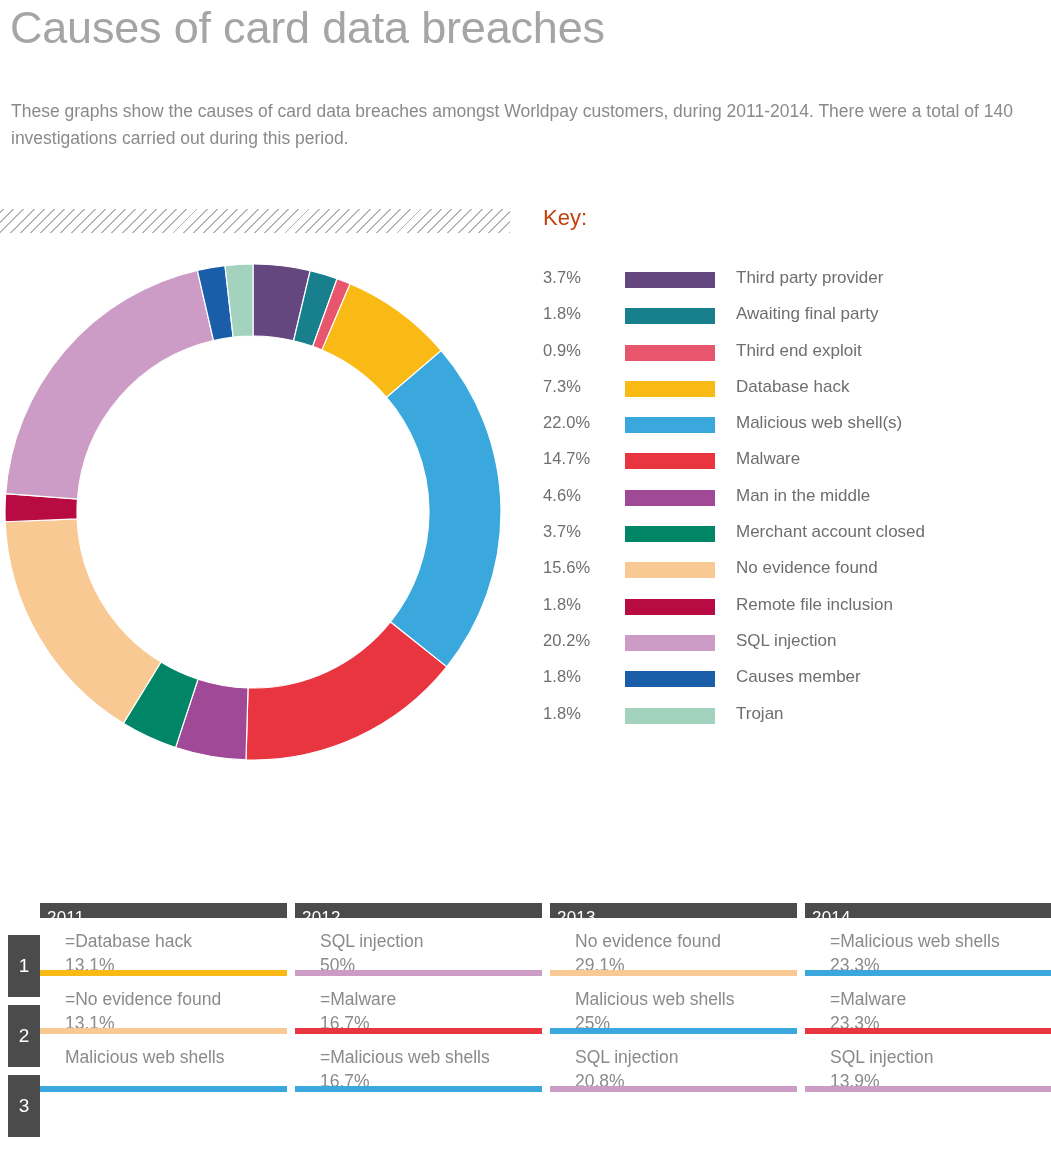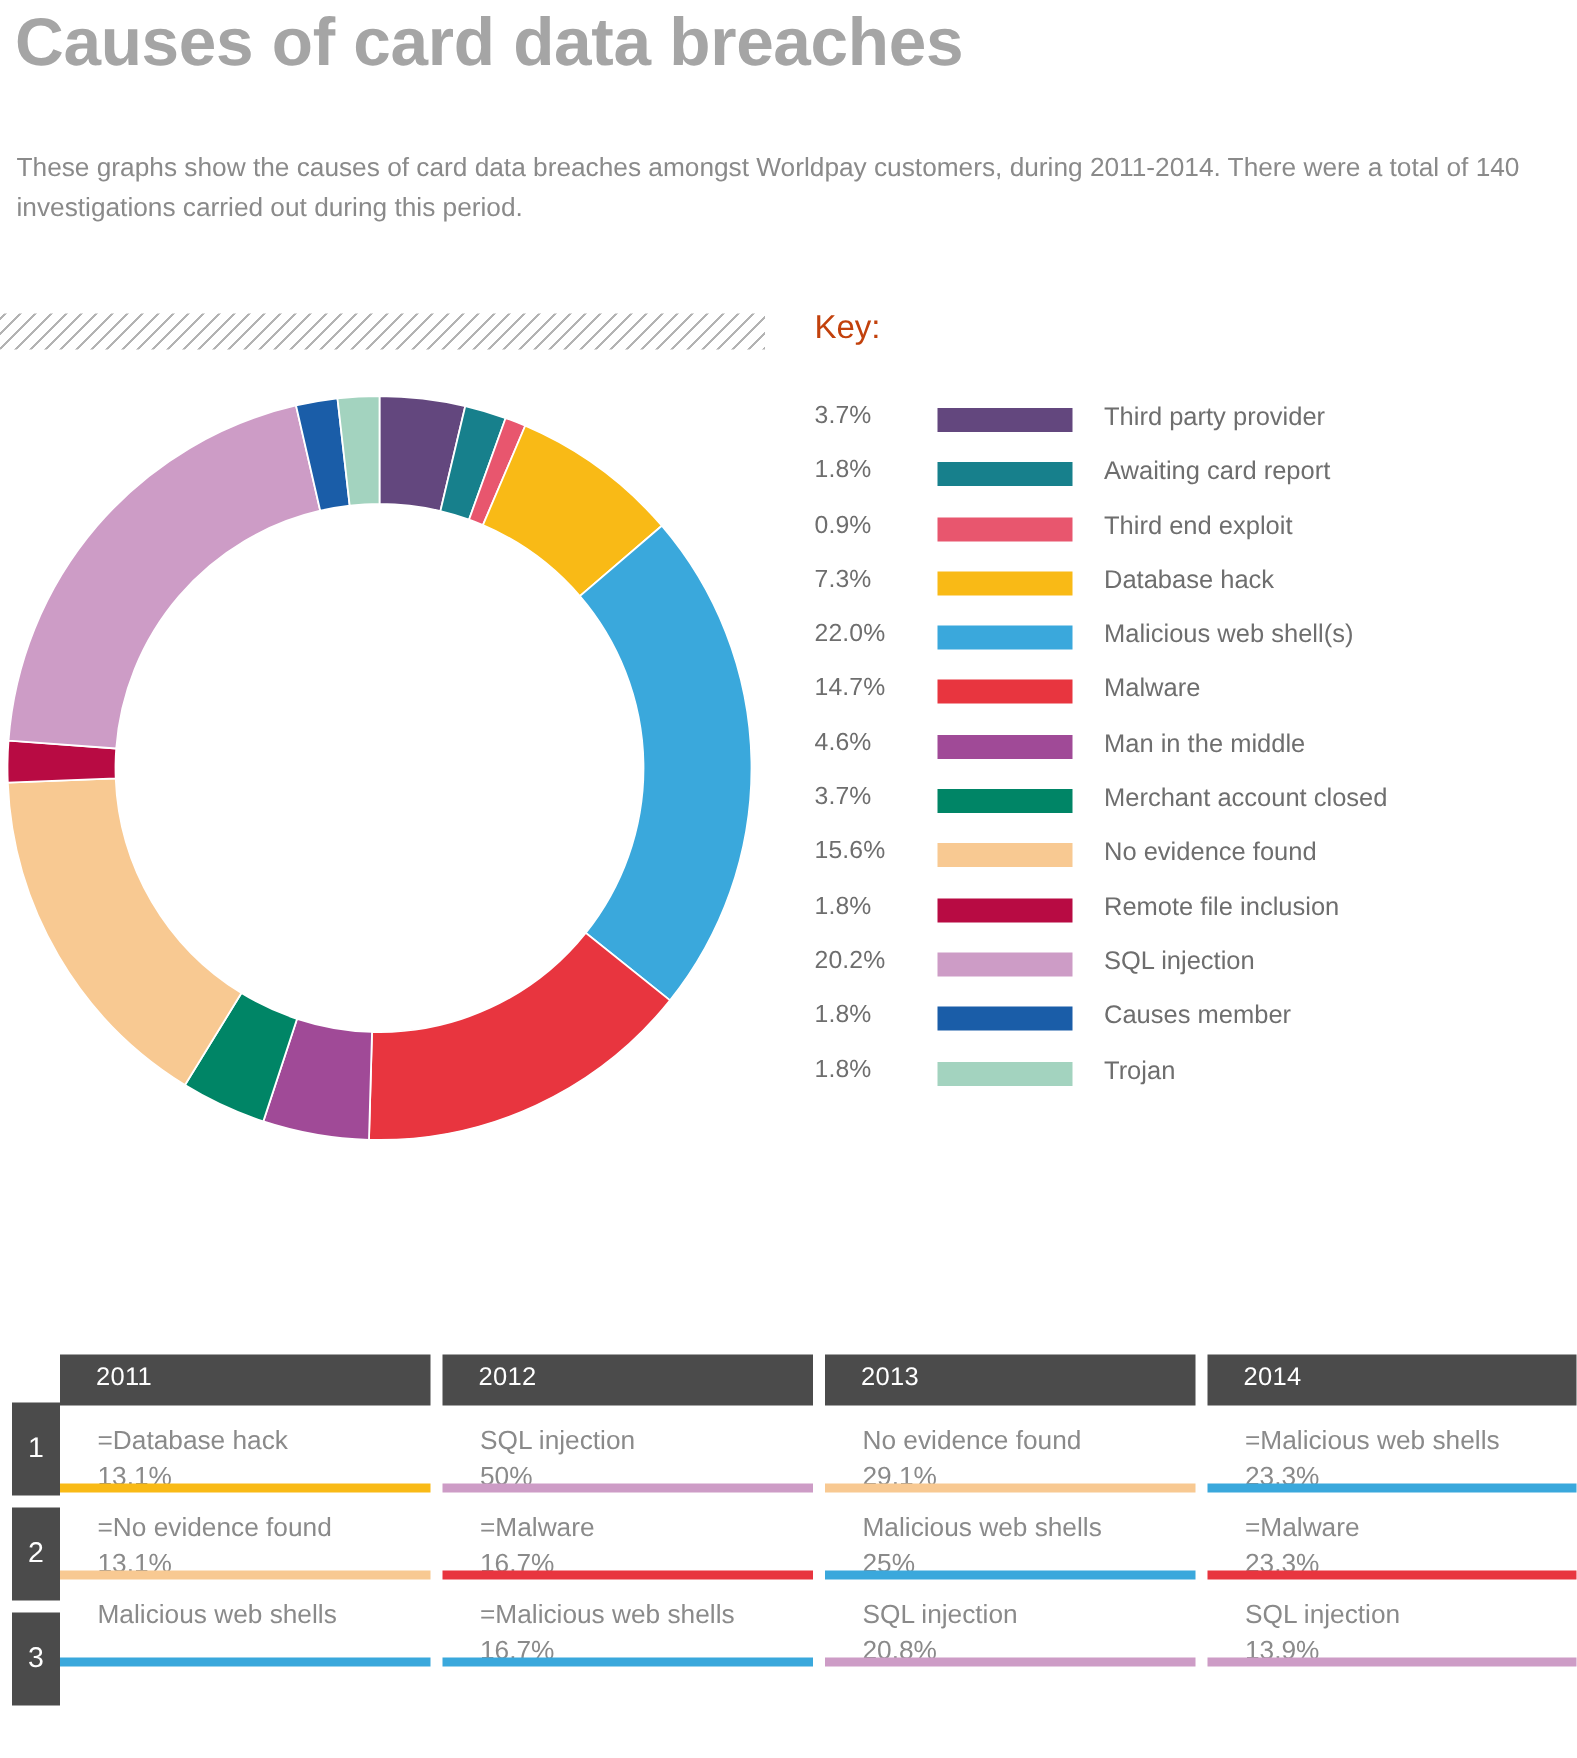--- a/index.html
+++ b/index.html
@@ -17,21 +17,21 @@
     color: #8c8c8c;
     -webkit-font-smoothing: antialiased;
   }
 
   
   #page-title {
     position: absolute;
     left: 10px;
     top: 2px;
     font-size: 45px;
-    font-weight: 700;
+    font-weight: 400;
     letter-spacing: -0.2px;
     color: #a5a5a5;
     white-space: nowrap;
   }
   #intro {
     position: absolute;
     left: 11px;
     top: 98px;
     width: 1030px;
     font-size: 17.5px;
@@ -127,26 +127,26 @@
     display: flex;
     align-items: center;
     justify-content: center;
   }
   .year-col {
     position: absolute;
     top: 0px;
     width: 247px;
   }
   .year-head {
-    height: 34px;
+    height: 15px;
     background: #4b4b4b;
     color: #ffffff;
     font-size: 17px;
     line-height: 29px;
-    padding-left: 24px;
+    padding-left: 7px;
     box-sizing: border-box;
     letter-spacing: 0.2px;
   }
   .cell {
     position: relative;
     height: 58px;
     padding: 11px 0 0 25px;
     box-sizing: border-box;
   }
   .cell-label {
@@ -199,21 +199,21 @@
 <div id="key-heading">Key:</div>
 <div id="legend">
     <div class="legend-row">
       <div class="legend-pct">3.7%</div>
       <div class="legend-swatch" style="background: rgb(99, 71, 126);"></div>
       <div class="legend-label">Third party provider</div>
     </div>
     <div class="legend-row">
       <div class="legend-pct">1.8%</div>
       <div class="legend-swatch" style="background: rgb(23, 128, 140);"></div>
-      <div class="legend-label">Awaiting card report</div>
+      <div class="legend-label">Awaiting final party</div>
     </div>
     <div class="legend-row">
       <div class="legend-pct">0.9%</div>
       <div class="legend-swatch" style="background: rgb(232, 86, 110);"></div>
       <div class="legend-label">Third end exploit</div>
     </div>
     <div class="legend-row">
       <div class="legend-pct">7.3%</div>
       <div class="legend-swatch" style="background: rgb(249, 186, 22);"></div>
       <div class="legend-label">Database hack</div>

